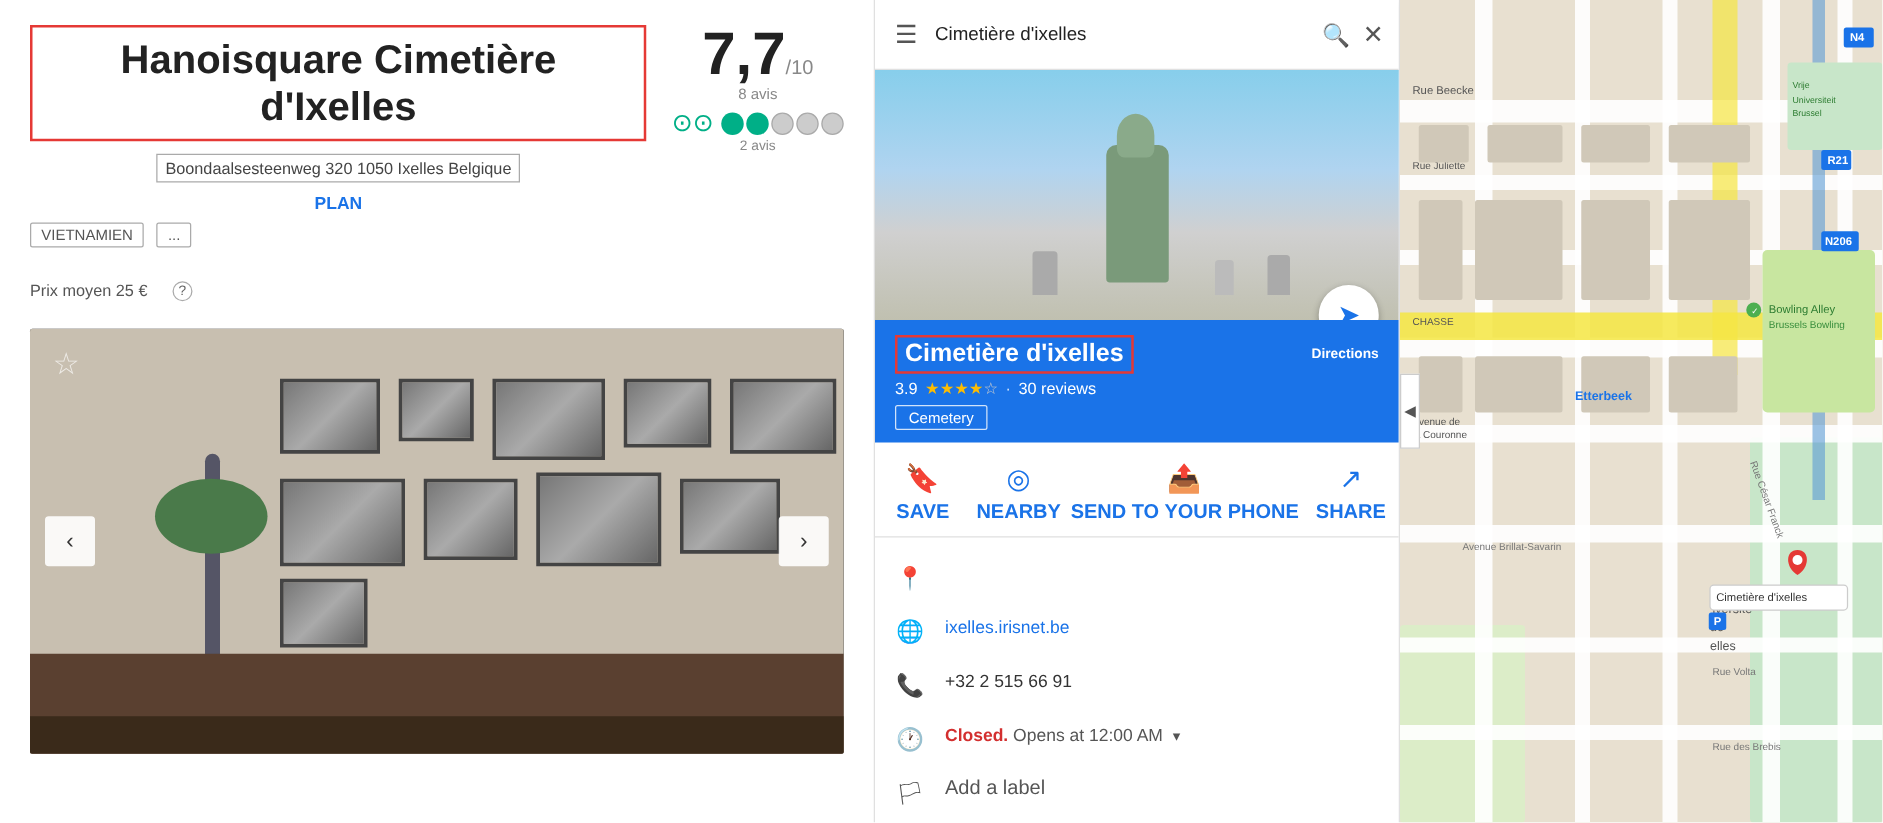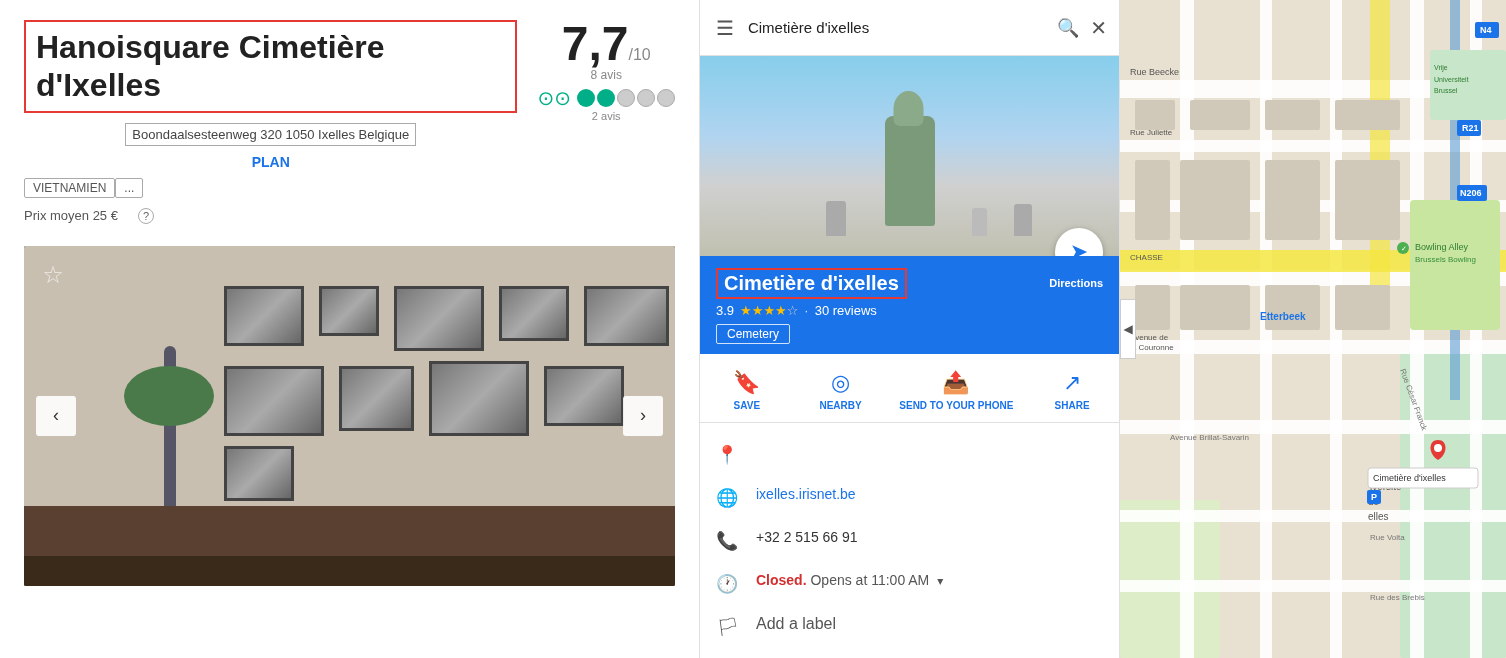--- a/index.html
+++ b/index.html
@@ -8,21 +8,21 @@
     
     .left-panel {
       width: 700px;
       min-width: 700px;
       padding: 20px 24px;
       background: #fff;
       border-right: 1px solid #e0e0e0;
       overflow: hidden;
     }
     .left-top { display: flex; align-items: flex-start; gap: 20px; }
-    .left-title-block { flex: 1; }
+    .left-title-block { flex: 1; text-align: center; }
     .place-title {
       font-size: 32px;
       font-weight: bold;
       color: #222;
       border: 2px solid #e53935;
       padding: 6px 10px;
       display: inline-block;
       line-height: 1.2;
       margin-bottom: 10px;
     }
@@ -38,21 +38,21 @@
       padding: 3px 6px;
       font-size: 13px;
       color: #444;
     }
     .plan-link {
       color: #1a73e8;
       font-size: 14px;
       font-weight: bold;
       text-decoration: none;
     }
-    .tag-row { display: flex; gap: 0; margin-bottom: 10px; }
+    .tag-row { display: flex; gap: 10px; margin-bottom: 27px; }
     .tag {
       border: 1px solid #aaa;
       padding: 2px 8px;
       font-size: 12px;
       color: #555;
       border-radius: 2px;
     }
     .price-row { font-size: 13px; color: #555; display: flex; align-items: center; gap: 20px; margin-bottom: 8px; }
     .price-help { width: 16px; height: 16px; border: 1px solid #aaa; border-radius: 50%; display: inline-flex; align-items: center; justify-content: center; font-size: 11px; color: #666; cursor: pointer; }
 
@@ -220,21 +220,21 @@
       display: flex;
       flex-direction: column;
       align-items: center;
       gap: 4px;
       background: none;
       border: none;
       cursor: pointer;
       min-width: 70px;
     }
     .action-icon { font-size: 22px; color: #1a73e8; }
-    .action-label { font-size: 10px; font-weight: bold; color: #1a73e8; text-align: center; line-height: 1.2; }
+    .action-label { font-size: 16px; font-weight: bold; color: #1a73e8; text-align: center; line-height: 1.2; }
 
     
     .details-list { padding: 10px 0; flex: 1; overflow-y: auto; }
     .detail-row {
       display: flex;
       align-items: flex-start;
       gap: 16px;
       padding: 10px 16px;
     }
     .detail-icon { font-size: 18px; color: #555; min-width: 24px; text-align: center; margin-top: 1px; }
@@ -434,21 +434,21 @@
       <a class="detail-link">ixelles.irisnet.be</a>
     </div>
     <div class="detail-row">
       <span class="detail-icon">📞</span>
       <span class="detail-text">+32 2 515 66 91</span>
     </div>
     <div class="detail-row">
       <span class="detail-icon">🕐</span>
       <span class="detail-text">
         <span class="detail-closed">Closed.</span>
-        <span class="detail-hours"> Opens at 11:00 AM</span>
+        <span class="detail-hours"> Opens at 12:00 AM</span>
         <span class="detail-chevron">▾</span>
       </span>
     </div>
     <div class="detail-row">
       <span class="detail-icon">🏳</span>
       <span class="detail-add-label">Add a label</span>
     </div>
     <div class="suggest-edit">
       <a href="#" class="suggest-edit">SUGGEST AN EDIT</a>
     </div>

